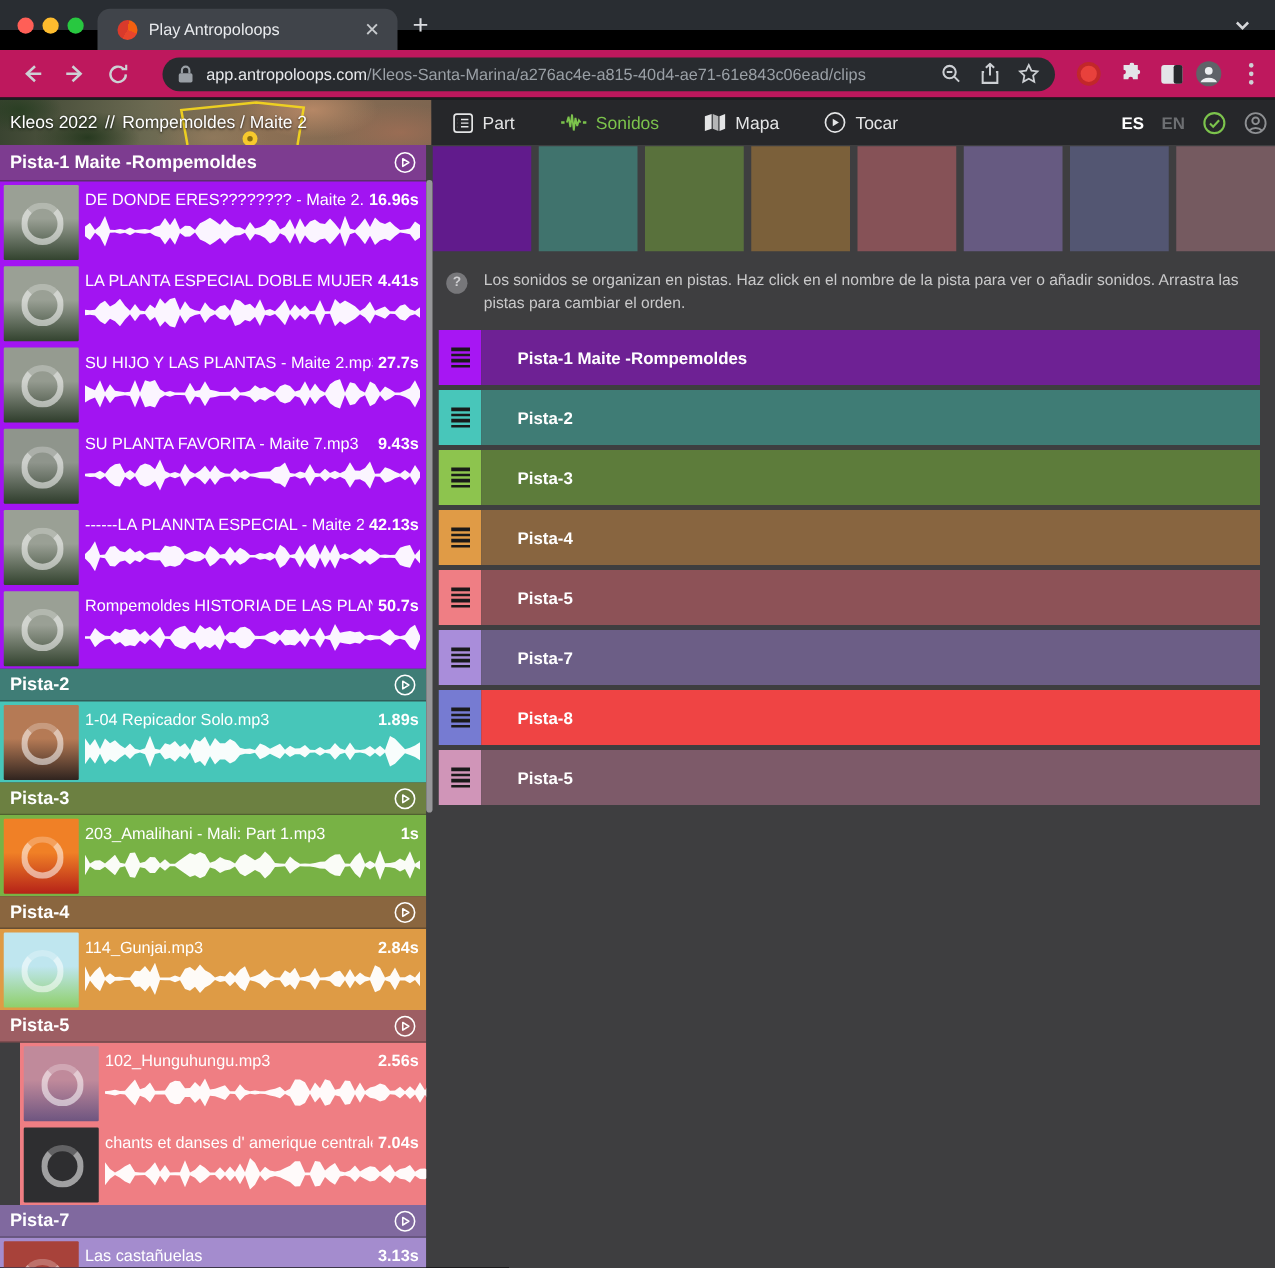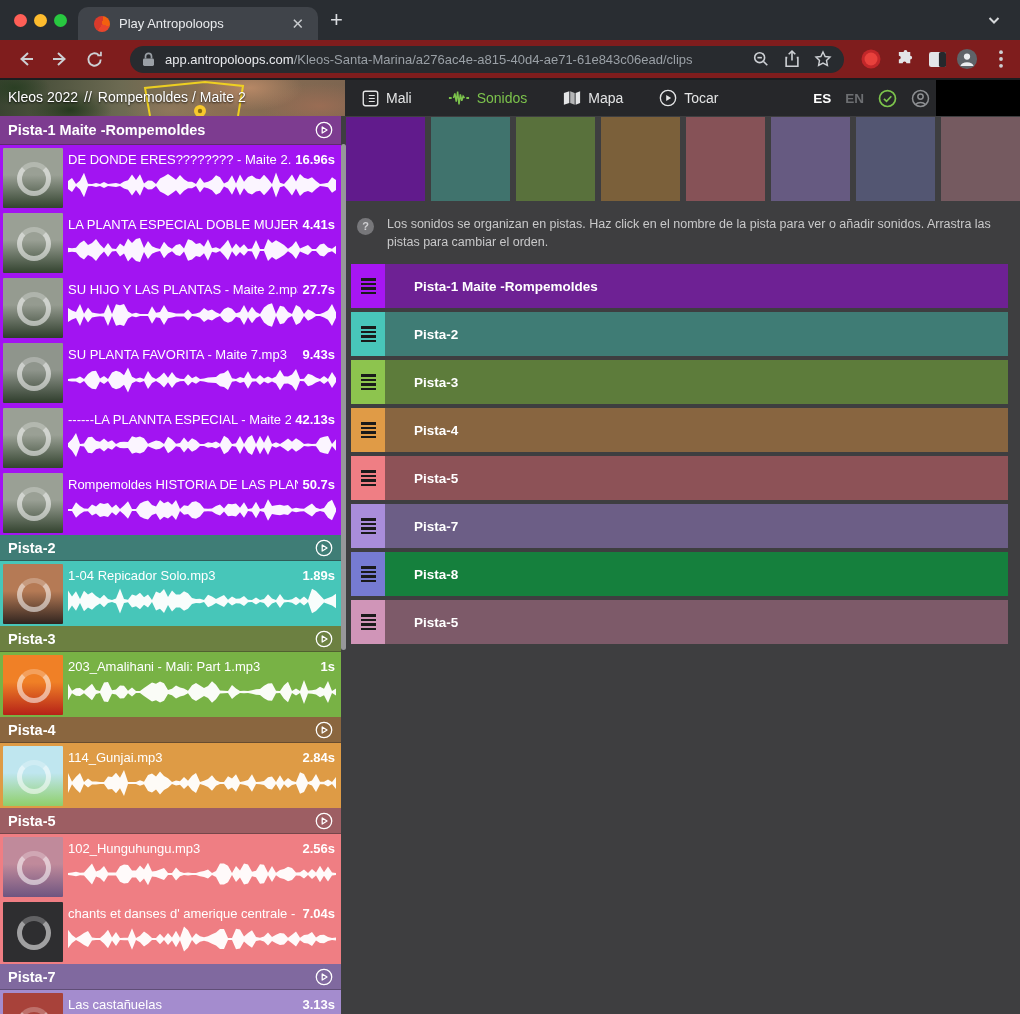--- a/index.html
+++ b/index.html
@@ -1,42 +1,42 @@
 <!DOCTYPE html>
 <html style="--accent: #7cc34c;"><head>
 <meta charset="utf-8">
 <style>
   * { margin:0; padding:0; box-sizing:border-box; }
   html,body { width:1020px; height:1014px; overflow:hidden; background:#000; }
   body { font-family:"Liberation Sans", sans-serif; position:relative; }
   .stage { position:absolute; inset:0; width:1020px; height:1014px; overflow:hidden; }
 
   
-  .tabstrip { position:absolute; left:0; top:0; width:1020px; height:40px; background:#292d32; }
+  .tabstrip { position:absolute; left:0; top:0; width:1020px; height:24px; background:#292d32; }
   .traffic { position:absolute; top:13.5px; width:13px; height:13px; border-radius:50%; }
   .t-red { left:14px; background:#ff5f57; } .t-yellow { left:34px; background:#febc2e; } .t-green { left:54px; background:#28c840; }
   .tab { position:absolute; left:78px; top:7px; width:240px; height:33px; background:#40444a; border-radius:10px 10px 0 0; display:flex; align-items:center; padding:0 10px; }
   .favicon { width:16px; height:16px; border-radius:50%; background:conic-gradient(from 210deg,#d93a2b 0 160deg,#f2600f 160deg 260deg,#e8452c 260deg 360deg); margin:0 9px 0 6px; flex:0 0 auto; }
   .tab-title { color:#e8eaed; font-size:13px; flex:1; white-space:nowrap; overflow:hidden; }
   .tab-close { color:#c7cacd; font-size:15px; padding:0 4px; cursor:default; }
   .newtab { position:absolute; left:330px; top:9px; color:#dadce0; font-size:22px; font-weight:300; line-height:22px; }
   .tab-chevron { position:absolute; left:986px; top:12px; width:16px; height:16px; color:#d5d7da; font-size:13px; }
   .tab-chevron svg { stroke:#d5d7da; }
 
-  .toolbar { position:absolute; left:0; top:40px; width:1020px; height:38px; background:#7f1d1d; }
+  .toolbar { position:absolute; left:0; top:40px; width:1020px; height:38px; background:#be185d; }
   .navbtn { position:absolute; top:7px; width:24px; height:24px; display:flex; align-items:center; justify-content:center; }
   .urlpill { position:absolute; left:130px; top:5.5px; width:714px; height:27px; background:#282b2f; border-radius:14px; display:flex; align-items:center; padding:0 10px 0 12px; }
   .urltext { font-size:13px; color:#e8eaed; white-space:nowrap; overflow:hidden; flex:1; margin-left:10px; }
   .urltext .path { color:#9aa0a6; }
   .pill-ic { width:22px; height:22px; display:flex; align-items:center; justify-content:center; flex:0 0 auto; margin-left:9px; }
   .ext-ic { position:absolute; top:8px; width:22px; height:22px; display:flex; align-items:center; justify-content:center; }
   .chromeline { position:absolute; left:0; top:78px; width:1020px; height:2px; background:#1c1d20; }
 
   
-  .appbar { position:absolute; left:0; top:80px; width:936px; height:36px; background:#26272a; }
+  .appbar { position:absolute; left:0; top:80px; width:1020px; height:36px; background:#26272a; }
   .mapcrumb { position:absolute; left:0; top:0; width:345px; height:36px; overflow:hidden;
     background:
       radial-gradient(60px 30px at 70px 30px, rgba(34,54,28,.9), rgba(34,54,28,0) 70%),
       radial-gradient(50px 26px at 15px 8px, rgba(40,62,34,.9), rgba(40,62,34,0) 70%),
       radial-gradient(70px 30px at 250px 8px, rgba(190,140,105,.85), rgba(190,140,105,0) 75%),
       radial-gradient(80px 30px at 320px 26px, rgba(160,110,85,.8), rgba(160,110,85,0) 75%),
       radial-gradient(60px 24px at 170px 30px, rgba(150,125,95,.7), rgba(150,125,95,0) 75%),
       linear-gradient(90deg,#3a4431 0%, #6c6a52 35%, #8c7054 60%, #7d6550 100%); }
   .mapcrumb svg.overlay { position:absolute; inset:0; }
   .crumbtext { position:absolute; left:8px; top:9px; font-size:14px; color:#fff; text-shadow:0 1px 2px rgba(0,0,0,.8); white-space:nowrap; }
@@ -191,21 +191,21 @@
     </div>
     <div class="appnav" style="left:348px" id="appnav">
   <div class="navitem">
     <span class="nicon">
             <svg width="17" height="17" viewBox="0 0 20 20" fill="none" stroke="#e4e5e6" stroke-width="1.6">
               <rect x="1.5" y="1.5" width="17" height="17" rx="2.5"></rect>
               <path d="M8 6.5 H15 M8 10 H15 M8 13.5 H15" stroke-width="1.4"></path>
               <path d="M5 6.5 h.1 M5 10 h.1 M5 13.5 h.1" stroke-width="2"></path>
             </svg>
           </span>
-    <span class="nlabel">Mali</span>
+    <span class="nlabel">Part</span>
   </div>
 
   <div class="navitem active">
     <span class="nicon">
             <svg width="22" height="16" viewBox="0 0 24 16" fill="none" stroke="#7cc34c" stroke-width="1.6">
               <path d="M1 8 H4 M20 8 H23" stroke-width="2"></path>
               <path d="M6 8 L7.5 3 L9 12 L10.5 1 L12 15 L13.5 4 L15 11 L16.5 6 L18 8"></path>
             </svg>
           </span>
     <span class="nlabel">Sonidos</span>
@@ -425,21 +425,21 @@
   <div class="section">
     <div class="sec-header" style="background: rgb(157, 94, 99);">
       <span class="sec-title">Pista-5</span>
       <span class="playbtn">
         <svg width="18" height="18" viewBox="0 0 20 20" fill="none" stroke="#ffffff" stroke-width="1.4">
                 <circle cx="10" cy="10" r="8.6"></circle>
                 <path d="M8 6.6 L13.4 10 L8 13.4 Z" stroke-linejoin="round"></path>
               </svg>
       </span>
     </div>
-    <div class="sec-clips" style="background: rgb(239, 126, 131);">
+    <div class="sec-clips" style="background: rgb(239, 126, 131); margin-left: 16px;">
   <div class="clip">
     <div class="thumb" style="background: linear-gradient(rgb(192, 138, 155) 0%, rgb(192, 138, 155) 45%, rgb(110, 85, 128) 100%);">
                 <div class="ring"></div>
               </div>
     <div class="clipname">
                 <span class="nm">102_Hunguhungu.mp3</span>
                 <span class="dur">2.56s</span>
               </div>
     <svg class="wave" viewBox="0 0 268 28" preserveAspectRatio="none">
                 <path d="M0,13.0 L4,12.5 L8,11.7 L12,12.8 L16,12.5 L20,7.9 L24,3.6 L28,11.4 L32,9.9 L36,6.0 L40,12.5 L44,12.5 L48,12.4 L52,6.3 L56,4.6 L60,5.0 L64,10.5 L68,10.4 L72,5.6 L76,9.4 L80,2.8 L84,11.5 L88,11.0 L92,9.6 L96,8.1 L100,13.0 L104,12.9 L108,7.4 L112,11.7 L116,13.0 L120,12.4 L124,13.0 L128,12.9 L132,11.7 L136,10.9 L140,9.4 L144,12.9 L148,10.9 L152,3.6 L156,3.5 L160,5.7 L164,13.0 L168,6.0 L172,10.5 L176,3.4 L180,4.6 L184,11.8 L188,10.8 L192,4.3 L196,4.8 L200,12.7 L204,5.9 L208,12.8 L212,9.9 L216,9.0 L220,6.8 L224,8.0 L228,12.6 L232,12.3 L236,9.4 L240,13.0 L244,8.9 L248,12.5 L252,5.8 L256,12.2 L260,6.4 L264,12.6 L268,13.0 L268,15.0 L264,15.4 L260,21.6 L256,15.8 L252,22.2 L248,15.5 L244,19.1 L240,15.0 L236,18.6 L232,15.7 L228,15.4 L224,20.0 L220,21.2 L216,19.0 L212,18.1 L208,15.2 L204,22.1 L200,15.3 L196,23.2 L192,23.7 L188,17.2 L184,16.2 L180,23.4 L176,24.6 L172,17.5 L168,22.0 L164,15.0 L160,22.3 L156,24.5 L152,24.4 L148,17.1 L144,15.1 L140,18.6 L136,17.1 L132,16.3 L128,15.1 L124,15.0 L120,15.6 L116,15.0 L112,16.3 L108,20.6 L104,15.1 L100,15.0 L96,19.9 L92,18.4 L88,17.0 L84,16.5 L80,25.2 L76,18.6 L72,22.4 L68,17.6 L64,17.5 L60,23.0 L56,23.4 L52,21.7 L48,15.6 L44,15.5 L40,15.5 L36,22.0 L32,18.1 L28,16.6 L24,24.4 L20,20.1 L16,15.5 L12,15.2 L8,16.3 L4,15.5 L0,15.0 Z" fill="#ffffff" opacity="0.96"></path>
@@ -595,21 +595,21 @@
 
   <div class="trackrow">
     <div class="handle" style="background: rgb(118, 123, 210);">
               <div class="hbars">
                 <div></div>
                 <div></div>
                 <div></div>
                 <div></div>
               </div>
             </div>
-    <div class="rowbody" style="background: #15803d;">
+    <div class="rowbody" style="background: #ef4444;">
               <span class="rowlabel">Pista-8</span>
             </div>
   </div>
 
   <div class="trackrow">
     <div class="handle" style="background: rgb(208, 149, 184);">
               <div class="hbars">
                 <div></div>
                 <div></div>
                 <div></div>

